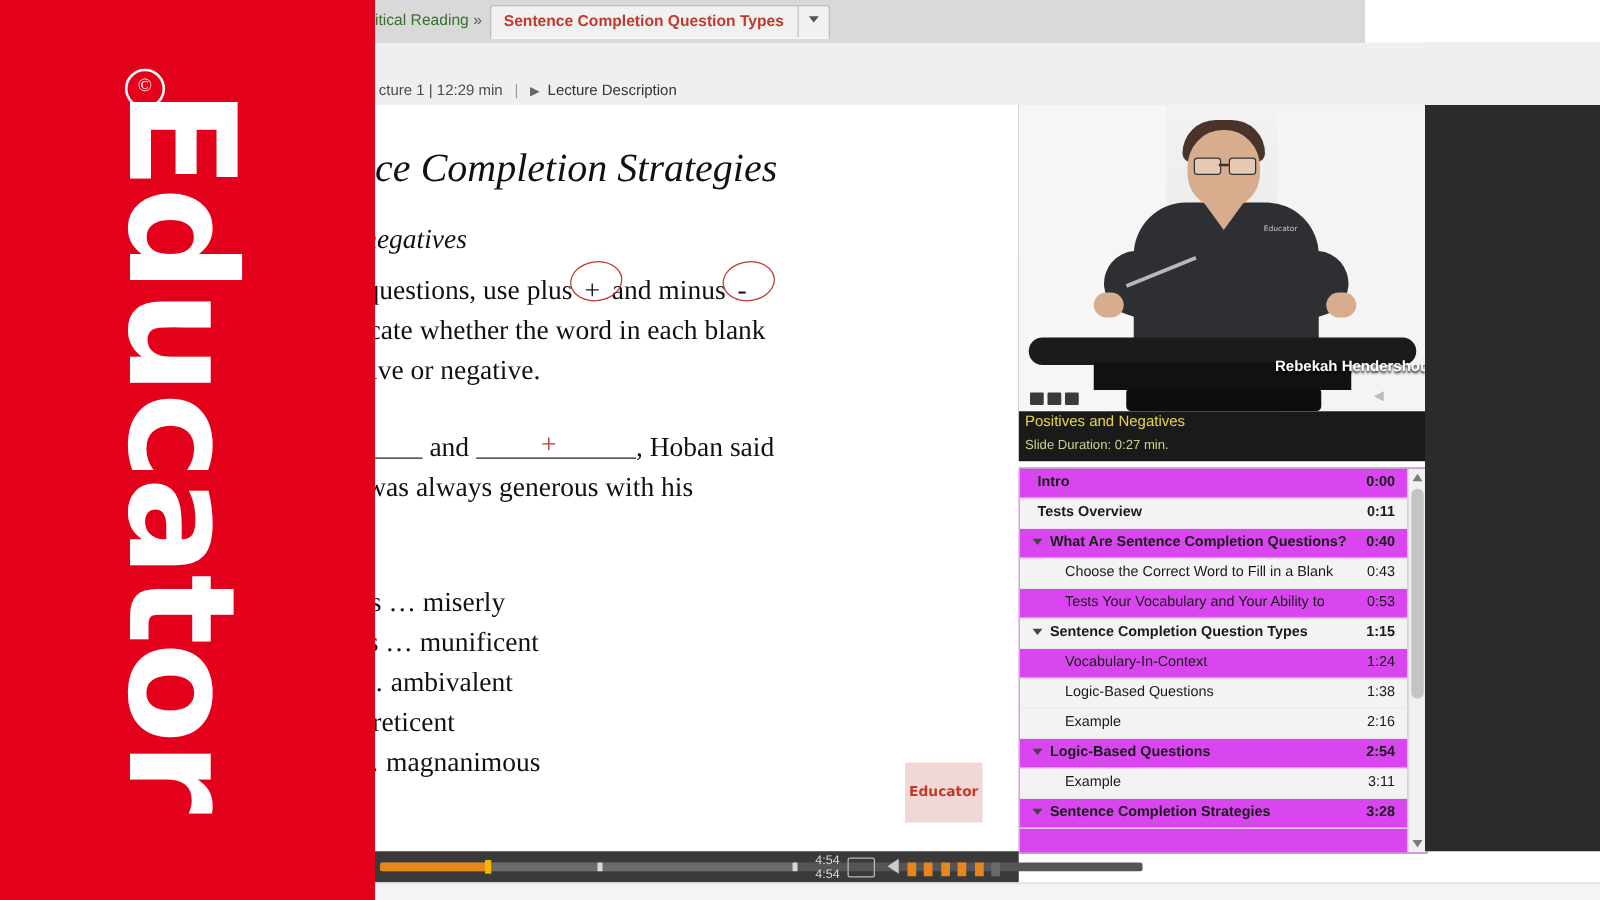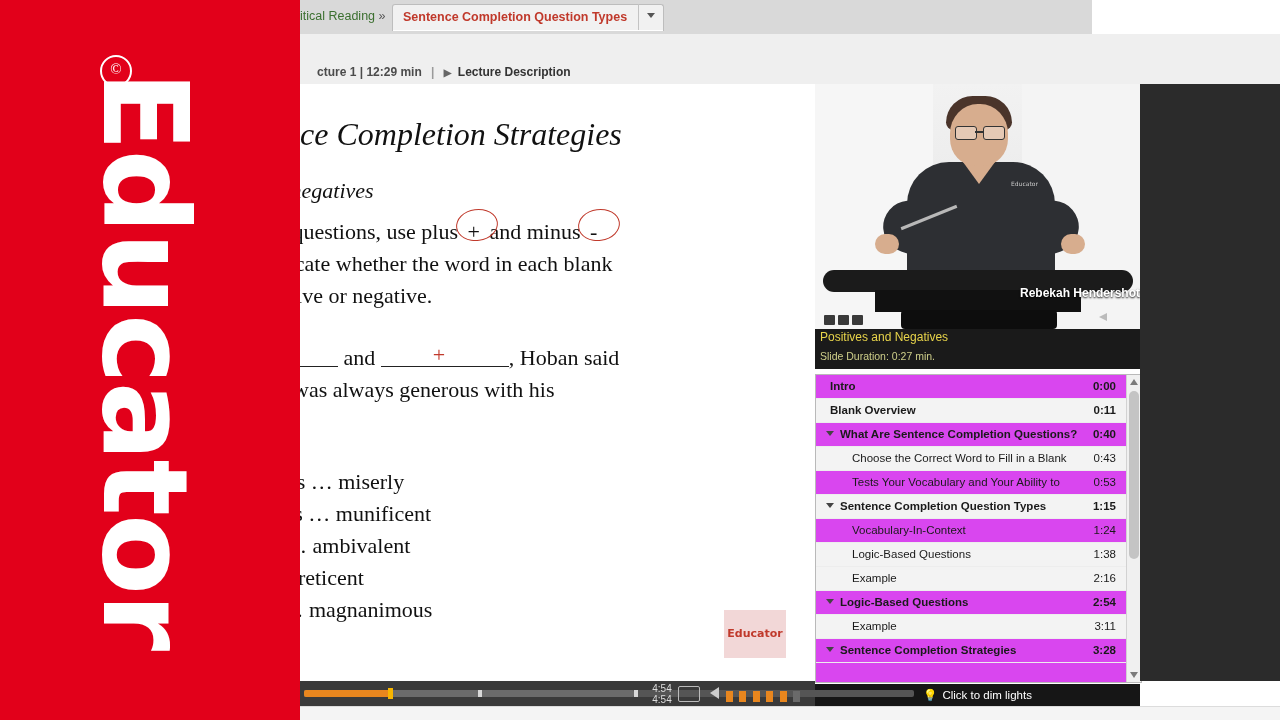--- a/index.html
+++ b/index.html
@@ -21,21 +21,21 @@
   .tab-crumb .sep{color:#555;}
   .tab-active{position:absolute;left:92px;top:4px;height:26px;width:270px;background:#f1f1f1;border:1px solid #bdbdbd;
       border-bottom:none;border-radius:3px 3px 0 0;box-shadow:0 -1px 0 #fff inset;}
   .tab-active .label{position:absolute;left:10px;top:5px;font-size:12.5px;font-weight:bold;color:#c0392b;white-space:nowrap;}
   .tab-caret{position:absolute;right:8px;top:8px;width:0;height:0;border-left:4px solid transparent;border-right:4px solid transparent;border-top:5px solid #555;}
   .tab-divider{position:absolute;left:338px;top:4px;width:1px;height:26px;background:#c3c3c3;}
 
   
   .header{position:absolute;left:300px;top:34px;width:980px;height:50px;background:#efefef;border-bottom:1px solid #cfcfcf;}
   .page-title{position:absolute;left:0px;top:6px;font-size:19px;font-weight:bold;color:#c0392b;white-space:nowrap;}
-  .sub-line{position:absolute;left:17px;top:31px;font-size:12px;color:#4b4b4b;white-space:nowrap;font-weight:bold;}
+  .sub-line{position:absolute;left:3px;top:31px;font-size:12px;color:#4b4b4b;white-space:nowrap;}
   .sub-line .dot{color:#9a9a9a;margin:0 6px;}
   .sub-line .arrow{color:#666;font-size:10px;margin-right:3px;}
   .sub-line .lecdesc{color:#333;}
 
   
   .slide{position:absolute;left:300px;top:84px;width:515px;height:597px;background:#ffffff;overflow:hidden;
          font-family:"Liberation Serif",serif;color:#111;}
   .slide-title{position:absolute;left:-55px;top:32px;font-size:32px;font-style:italic;white-space:nowrap;}
   .slide-sub{position:absolute;left:-48px;top:94px;font-size:22px;font-style:italic;white-space:nowrap;}
   .slide-p1{position:absolute;left:-62px;top:132px;width:600px;font-size:22px;line-height:32px;}
@@ -225,21 +225,21 @@
   </div>
 
   <div class="toc">
     <div class="toc-inner">
 
       <div class="toc-row lvl0b">
         <span class="lbl">Intro</span>
         <span class="time">0:00</span>
       </div>
       <div class="toc-row lvl0b alt">
-        <span class="lbl">Blank Overview</span>
+        <span class="lbl">Tests Overview</span>
         <span class="time">0:11</span>
       </div>
       <div class="toc-row lvl0">
         <span class="tri"></span>
         <span class="lbl">What Are Sentence Completion Questions?</span>
         <span class="time">0:40</span>
       </div>
       <div class="toc-row lvl1 alt">
         <span class="lbl">Choose the Correct Word to Fill in a Blank</span>
         <span class="time">0:43</span>
@@ -281,23 +281,20 @@
       </div>
 
     </div>
     <div class="toc-scroll">
       <span class="up"></span>
       <div class="toc-thumb"></div>
       <span class="dn"></span>
     </div>
   </div>
 
-  <div class="dimbar">
-    <span class="bulb">💡</span><span>Click to dim lights</span>
-  </div>
 
   <div class="player">
     <div class="track">
       <div class="track-buf"></div>
       <div class="track-play"></div>
       <div class="knob"></div>
       <div class="mark" style="left:174px"></div>
       <div class="mark" style="left:330px"></div>
     </div>
     <div class="time-box">

